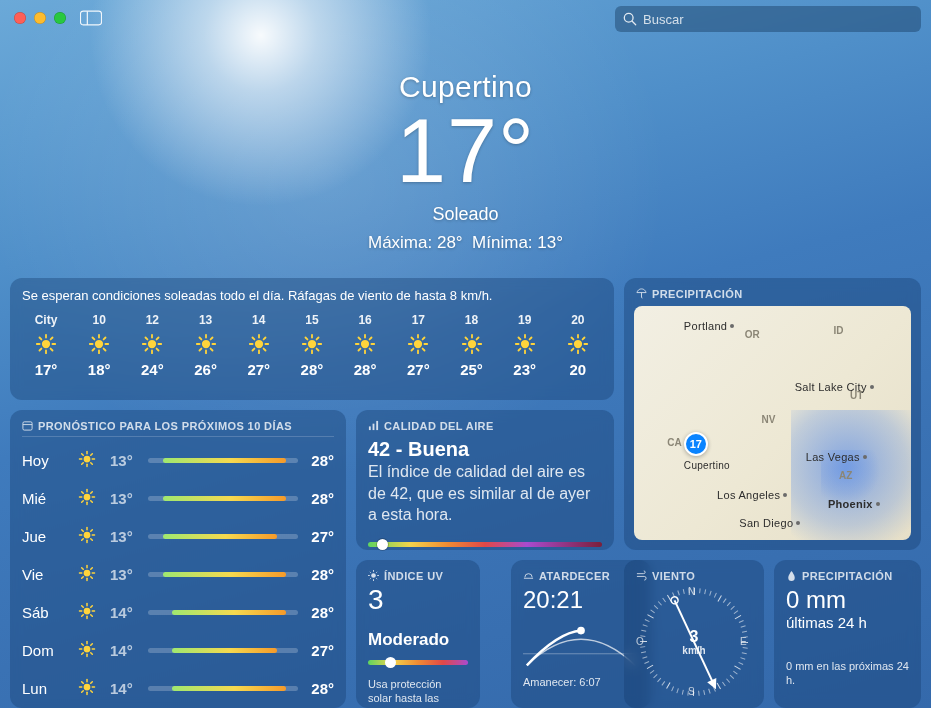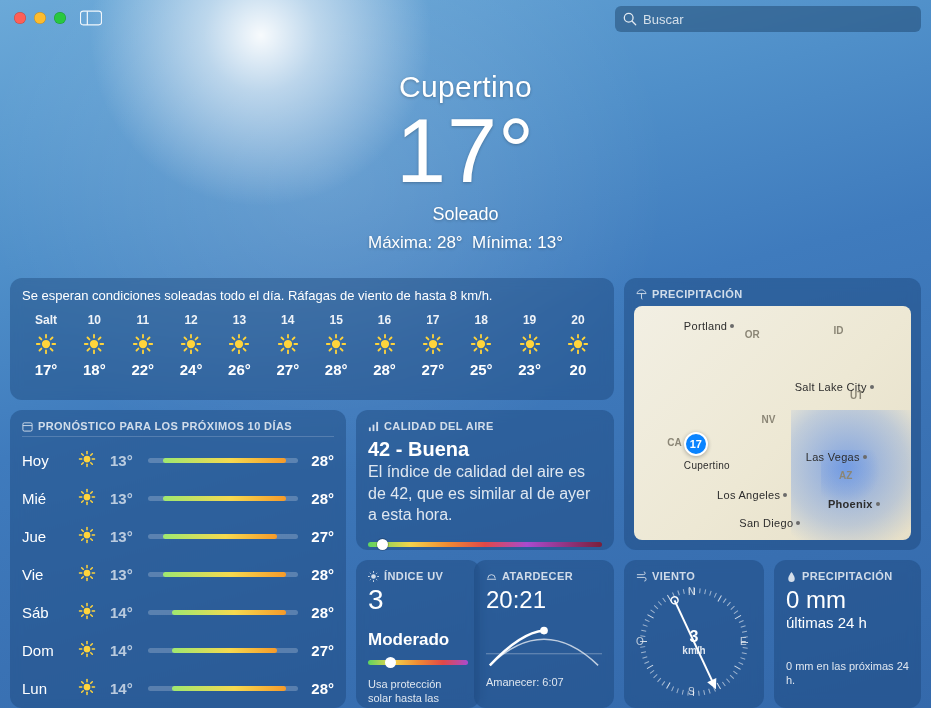--- a/index.html
+++ b/index.html
@@ -24,21 +24,21 @@
 
 .hero { position:absolute; top:70px; left:0; right:0; text-align:center; text-shadow:0 1px 3px rgba(0,0,0,0.25); }
 .city { font-size:30px; font-weight:400; letter-spacing:.3px; }
 .temp { font-size:90px; font-weight:200; line-height:1.02; margin-top:2px; letter-spacing:1px;}
 .cond { font-size:18px; margin-top:6px; font-weight:500;}
 .hilo { font-size:17px; margin-top:8px; font-weight:500;}
 
 .cards { position:absolute; left:10px; right:10px; bottom:0; top:278px; }
 
 .card { position:absolute; background: rgba(20,60,110,0.38); border-radius:12px; padding:10px 12px; backdrop-filter: blur(6px); }
-.card-h { font-size:11px; font-weight:600; letter-spacing:.4px; color: rgba(255,255,255,0.78); text-transform:uppercase; display:flex; align-items:center; gap:5px; }
+.card-h { font-size:11px; font-weight:600; letter-spacing:.4px; color: rgba(255,255,255,0.78); text-transform:uppercase; display:flex; align-items:flex-start; gap:5px; }
 .card-h svg{width:11px;height:11px;opacity:.8}
 
 .hourly { left:0; top:0; width:604px; height:122px; }
 .hourly .summary { font-size:13px; color:#fff; margin-bottom:10px; }
 .hcol { display:flex; justify-content:space-between; }
 .hc { width:48px; text-align:center; }
 .hc .t{font-size:12px; font-weight:600; color:rgba(255,255,255,.92); margin-bottom:6px; white-space:nowrap;}
 .hc .i{display:flex;justify-content:center;margin-bottom:6px;}
 .hc .v{font-size:15px; font-weight:600;}
 
@@ -71,21 +71,21 @@
 
 .smallcard { top:282px; height:148px; }
 .uv { left:346px; width:124px; }
 .uv .n{font-size:28px;font-weight:500;margin-top:4px;line-height:1;}
 .uv .lab{font-size:17px;font-weight:600;margin-top:16px;}
 .uv .spec{margin-top:10px;height:5px;border-radius:3px;position:relative;
   background:linear-gradient(90deg,#5fd35f,#f3d34b,#ef8b33,#e04848,#a94bcf);}
 .uv .spec .d{position:absolute;top:-3px;width:11px;height:11px;border-radius:50%;background:#fff;}
 .uv .tip{font-size:11px;color:rgba(255,255,255,.85);margin-top:12px;line-height:1.3;}
 
-.sunset { left:464px; width:140px; }
+.sunset { left:501px; width:140px; }
 .sunset .tm{font-size:24px;font-weight:500;margin-top:4px;}
 .sunset .arc{margin-top:10px;height:46px;position:relative;}
 .sunset .arc svg{width:100%;height:100%;}
 .sunset .sub{font-size:11px;color:rgba(255,255,255,.85);margin-top:6px;}
 
 .wind { left:614px; width:140px; }
 .compass{margin:6px auto 0 auto;width:108px;height:108px;position:relative;}
 .compass .tick{position:absolute;left:50%;top:0;width:1px;height:5px;background:rgba(255,255,255,.55);transform-origin:0 54px;}
 .compass .card{font-size:9px;color:rgba(255,255,255,.65);position:absolute;}
 .compass .center{position:absolute;inset:32px;border-radius:50%;display:flex;flex-direction:column;align-items:center;justify-content:center;font-weight:600;}
@@ -136,21 +136,21 @@
       <span>13°</span>
     </div>
   </div>
 
   <div class="cards">
 
     <div class="card hourly">
       <div class="summary">Se esperan condiciones soleadas todo el día. Ráfagas de viento de hasta 8 km/h.</div>
       <div class="hcol" id="hcol">
           <div class="hc">
-            <div class="t">Salt</div>
+            <div class="t">City</div>
             <div class="i">
               <svg class="sun-icon" viewBox="0 0 24 24">
                 <circle cx="12" cy="12" r="4.5" fill="#ffd43b"></circle>
                 <g stroke="#ffd43b" stroke-width="2" stroke-linecap="round">
                   <line x1="12" y1="2" x2="12" y2="5"></line>
                   <line x1="12" y1="19" x2="12" y2="22"></line>
                   <line x1="2" y1="12" x2="5" y2="12"></line>
                   <line x1="19" y1="12" x2="22" y2="12"></line>
                   <line x1="4.9" y1="4.9" x2="7" y2="7"></line>
                   <line x1="17" y1="17" x2="19.1" y2="19.1"></line>
@@ -172,39 +172,20 @@
                   <line x1="2" y1="12" x2="5" y2="12"></line>
                   <line x1="19" y1="12" x2="22" y2="12"></line>
                   <line x1="4.9" y1="4.9" x2="7" y2="7"></line>
                   <line x1="17" y1="17" x2="19.1" y2="19.1"></line>
                   <line x1="17" y1="7" x2="19.1" y2="4.9"></line>
                   <line x1="4.9" y1="19.1" x2="7" y2="17"></line>
                 </g>
               </svg>
             </div>
             <div class="v">18°</div>
-          </div>
-          <div class="hc">
-            <div class="t">11</div>
-            <div class="i">
-              <svg class="sun-icon" viewBox="0 0 24 24">
-                <circle cx="12" cy="12" r="4.5" fill="#ffd43b"></circle>
-                <g stroke="#ffd43b" stroke-width="2" stroke-linecap="round">
-                  <line x1="12" y1="2" x2="12" y2="5"></line>
-                  <line x1="12" y1="19" x2="12" y2="22"></line>
-                  <line x1="2" y1="12" x2="5" y2="12"></line>
-                  <line x1="19" y1="12" x2="22" y2="12"></line>
-                  <line x1="4.9" y1="4.9" x2="7" y2="7"></line>
-                  <line x1="17" y1="17" x2="19.1" y2="19.1"></line>
-                  <line x1="17" y1="7" x2="19.1" y2="4.9"></line>
-                  <line x1="4.9" y1="19.1" x2="7" y2="17"></line>
-                </g>
-              </svg>
-            </div>
-            <div class="v">22°</div>
           </div>
           <div class="hc">
             <div class="t">12</div>
             <div class="i">
               <svg class="sun-icon" viewBox="0 0 24 24">
                 <circle cx="12" cy="12" r="4.5" fill="#ffd43b"></circle>
                 <g stroke="#ffd43b" stroke-width="2" stroke-linecap="round">
                   <line x1="12" y1="2" x2="12" y2="5"></line>
                   <line x1="12" y1="19" x2="12" y2="22"></line>
                   <line x1="2" y1="12" x2="5" y2="12"></line>

